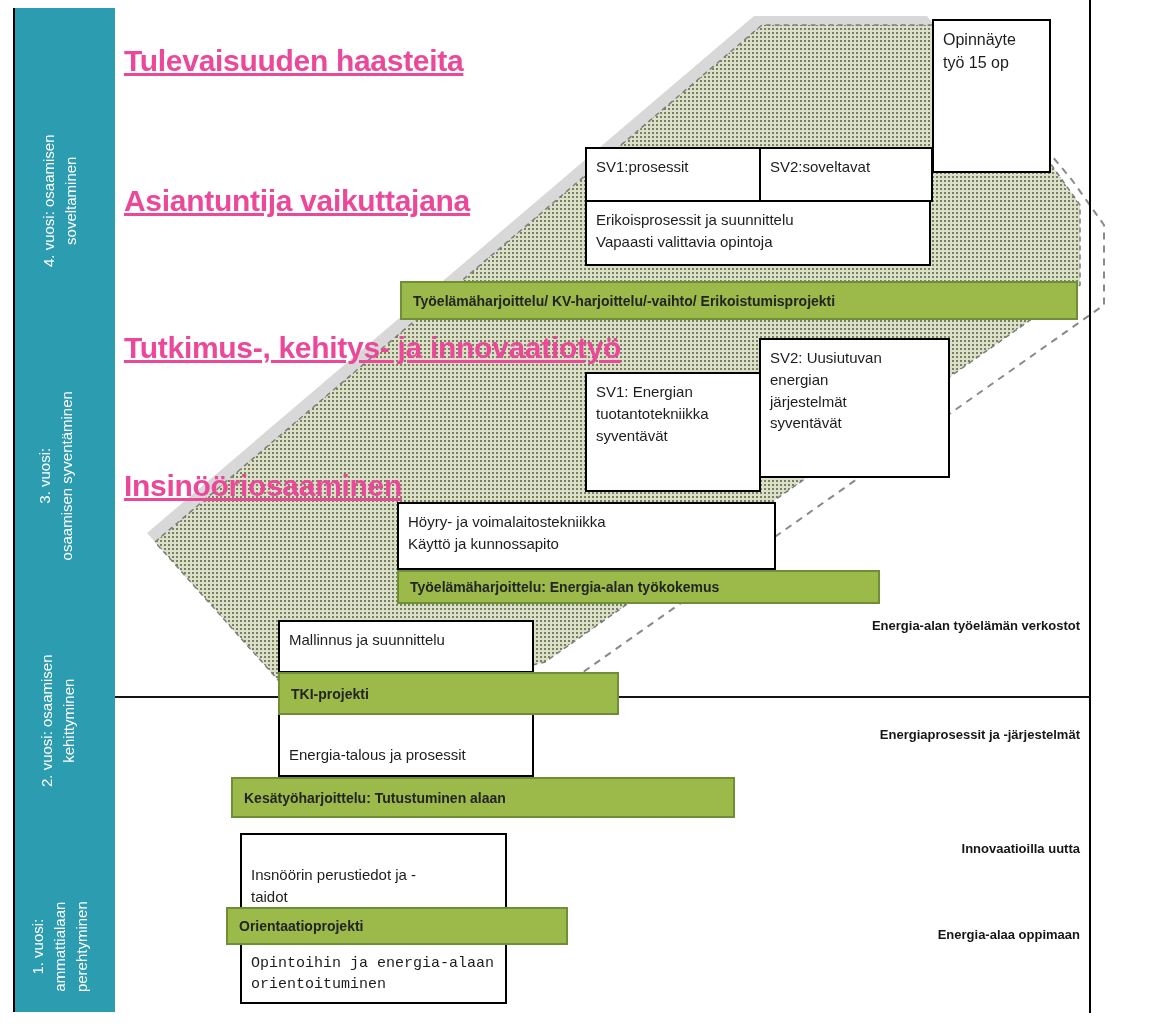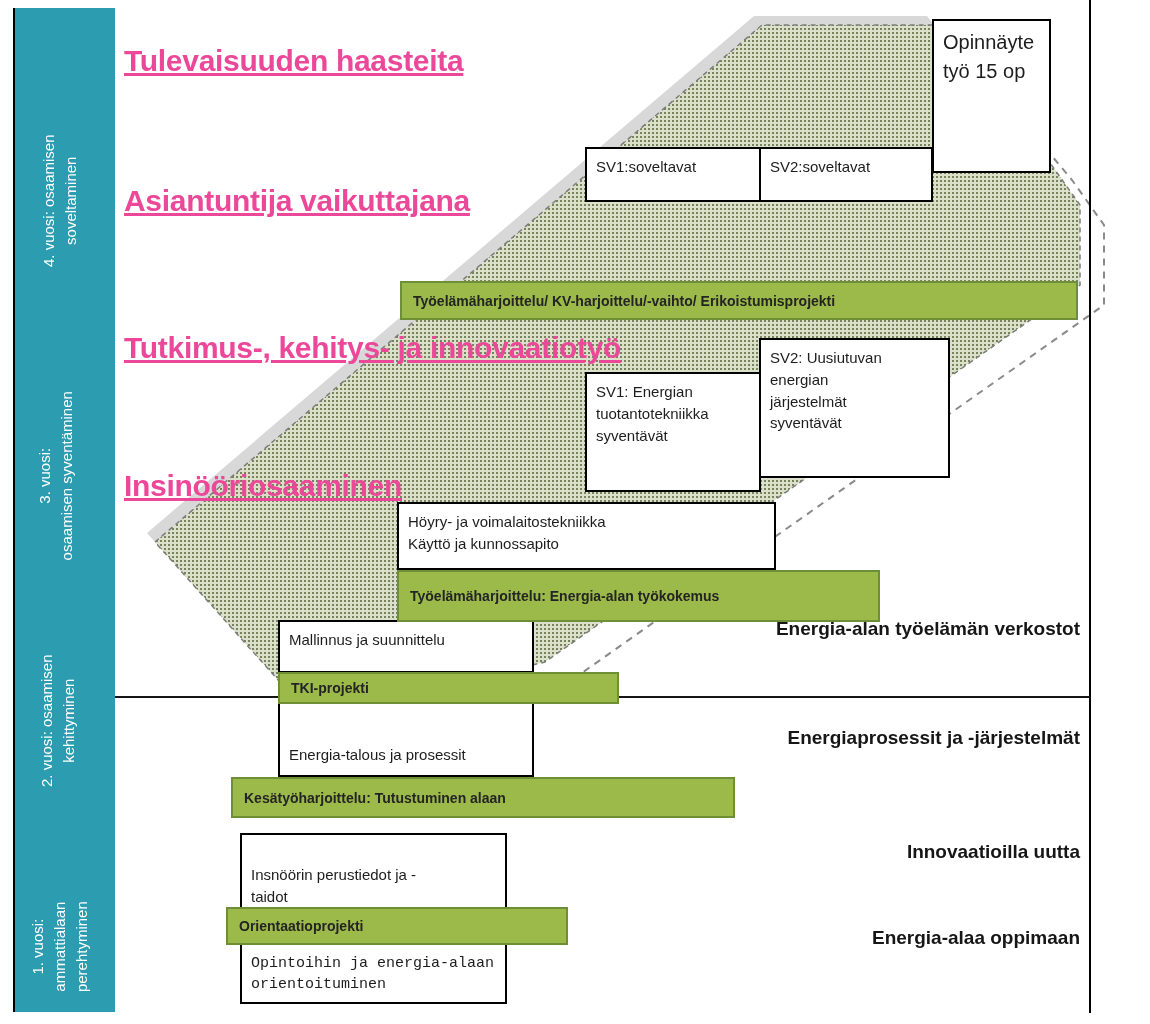--- a/index.html
+++ b/index.html
@@ -23,21 +23,21 @@
   }
   .sbtext{
     position:absolute;z-index:6;color:#fff;font-size:15px;line-height:1.45;
     text-align:center;white-space:pre-line;transform:rotate(-90deg);
   }
   .heading{
     position:absolute;z-index:10;font-size:30px;font-weight:bold;color:#ec4899;
     letter-spacing:-0.3px;white-space:nowrap;text-decoration:underline;
   }
   .rlabel{
-    position:absolute;z-index:10;right:70px;font-size:19px;font-weight:bold;
+    position:absolute;z-index:10;right:70px;font-size:13px;font-weight:bold;
     color:#161616;white-space:nowrap;text-align:right;
   }
   .wbox{
     position:absolute;background:#fff;border:2px solid #000;box-sizing:border-box;
     z-index:10;font-size:15px;line-height:1.45;padding:7px 9px;white-space:pre-line;
   }
   .wbox.bottom-text{display:flex;align-items:flex-end;padding-bottom:9px;}
   .gbar{
     position:absolute;background:var(--green);border:2px solid var(--green-border);
     box-sizing:border-box;z-index:11;font-size:14px;font-weight:bold;color:#242424;
@@ -82,41 +82,43 @@
   <div class="heading" style="left:124px;top:44px;">Tulevaisuuden haasteita</div>
   <div class="heading" style="left:124px;top:184px;">Asiantuntija vaikuttajana</div>
   <div class="heading" style="left:124px;top:331px;">Tutkimus-, kehitys- ja innovaatiotyö</div>
   <div class="heading" style="left:124px;top:469px;">Insinööriosaaminen</div>
 
   <div class="rlabel" style="top:618px;">Energia-alan työelämän verkostot</div>
   <div class="rlabel" style="top:727px;">Energiaprosessit ja -järjestelmät</div>
   <div class="rlabel" style="top:841px;">Innovaatioilla uutta</div>
   <div class="rlabel" style="top:927px;">Energia-alaa oppimaan</div>
 
-  <div class="wbox" style="left:932px;top:19px;width:119px;height:154px;font-size:20px;">Opinnäyte
+  <div class="wbox" style="left:932px;top:19px;width:119px;height:154px;font-size:16px;">Opinnäyte
 työ 15 op</div>
-  <div class="wbox" style="left:585px;top:147px;width:176px;height:55px;">SV1:soveltavat</div>
+  <div class="wbox" style="left:585px;top:147px;width:176px;height:55px;">SV1:prosessit</div>
   <div class="wbox" style="left:759px;top:147px;width:174px;height:55px;">SV2:soveltavat</div>
+  <div class="wbox" style="left:585px;top:200px;width:346px;height:66px;">Erikoisprosessit ja suunnittelu
+Vapaasti valittavia opintoja</div>
   <div class="wbox" style="left:585px;top:338px;width:176px;height:120px;margin-top:34px;">SV1: Energian
 tuotantotekniikka
 syventävät</div>
   <div class="wbox" style="left:759px;top:338px;width:191px;height:140px;">SV2: Uusiutuvan
 energian
 järjestelmät
 syventävät</div>
   <div class="wbox" style="left:397px;top:502px;width:379px;height:68px;">Höyry- ja voimalaitostekniikka
 Käyttö ja kunnossapito</div>
   <div class="wbox" style="left:278px;top:620px;width:256px;height:53px;">Mallinnus ja suunnittelu</div>
   <div class="wbox bottom-text" style="left:278px;top:671px;width:256px;height:106px;">Energia-talous ja prosessit</div>
   <div class="wbox" style="left:240px;top:833px;width:267px;height:171px;">
     <span>Insnöörin perustiedot ja -
 taidot</span>
     <span class="sub-bottom">Opintoihin ja energia-alaan
 orientoituminen</span>
   </div>
 
   <div class="gbar" style="left:400px;top:281px;width:678px;height:39px;">Työelämäharjoittelu/ KV-harjoittelu/-vaihto/ Erikoistumisprojekti</div>
-  <div class="gbar" style="left:397px;top:570px;width:483px;height:52px;">Työelämäharjoittelu: Energia-alan työkokemus</div>
-  <div class="gbar" style="left:278px;top:672px;width:341px;height:32px;">TKI-projekti</div>
+  <div class="gbar" style="left:397px;top:570px;width:483px;height:34px;">Työelämäharjoittelu: Energia-alan työkokemus</div>
+  <div class="gbar" style="left:278px;top:672px;width:341px;height:43px;">TKI-projekti</div>
   <div class="gbar" style="left:231px;top:777px;width:504px;height:41px;">Kesätyöharjoittelu: Tutustuminen alaan</div>
   <div class="gbar" style="left:226px;top:907px;width:342px;height:38px;">Orientaatioprojekti</div>
 
 </div>
 
 </body></html>

